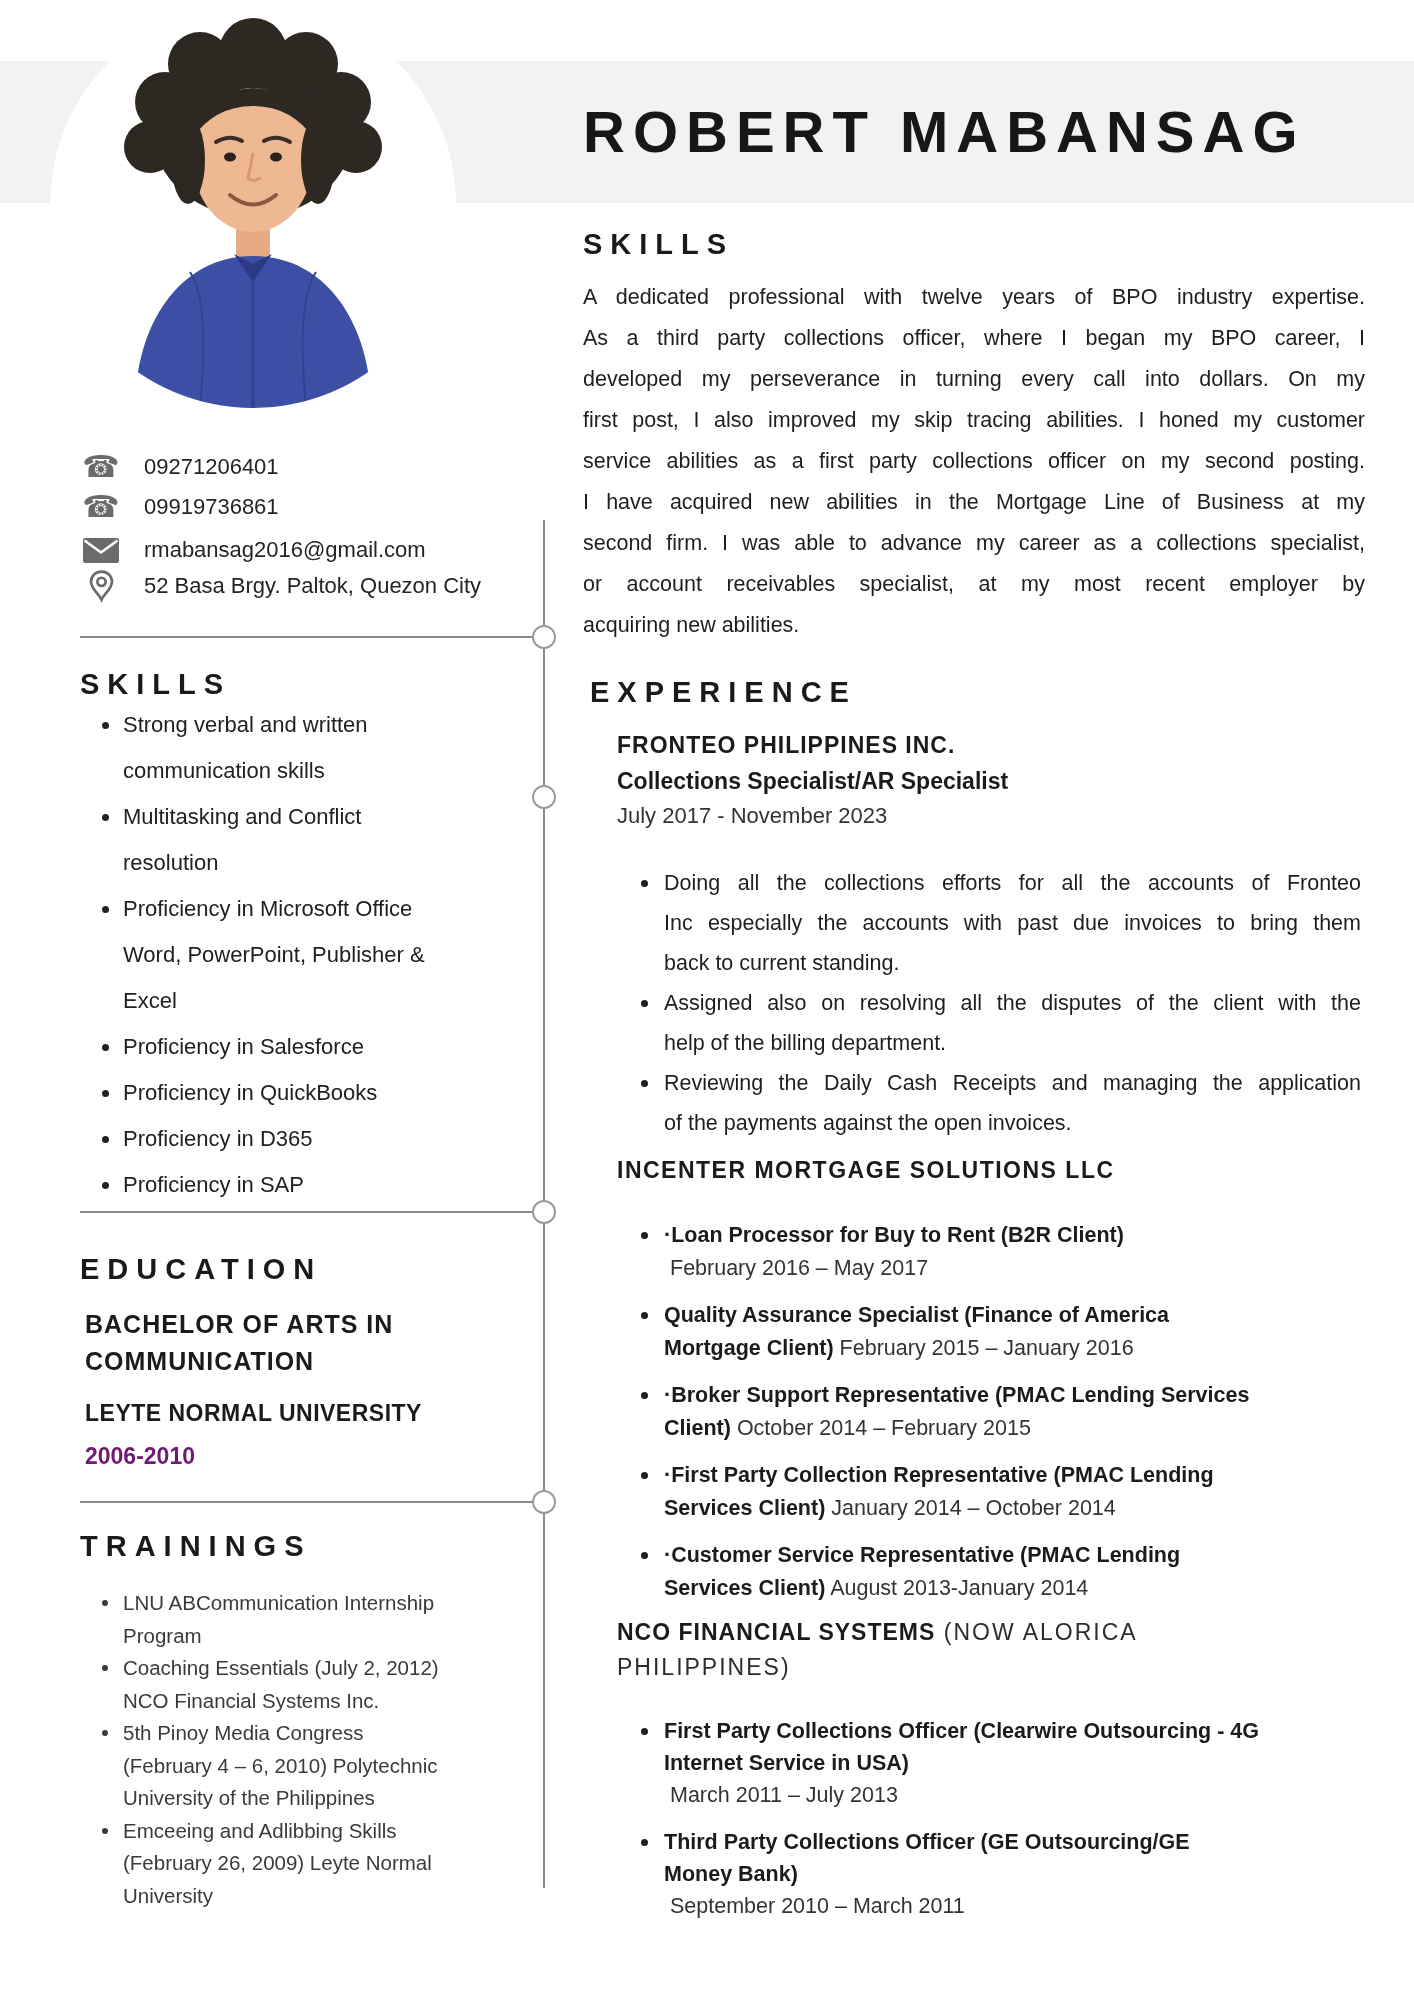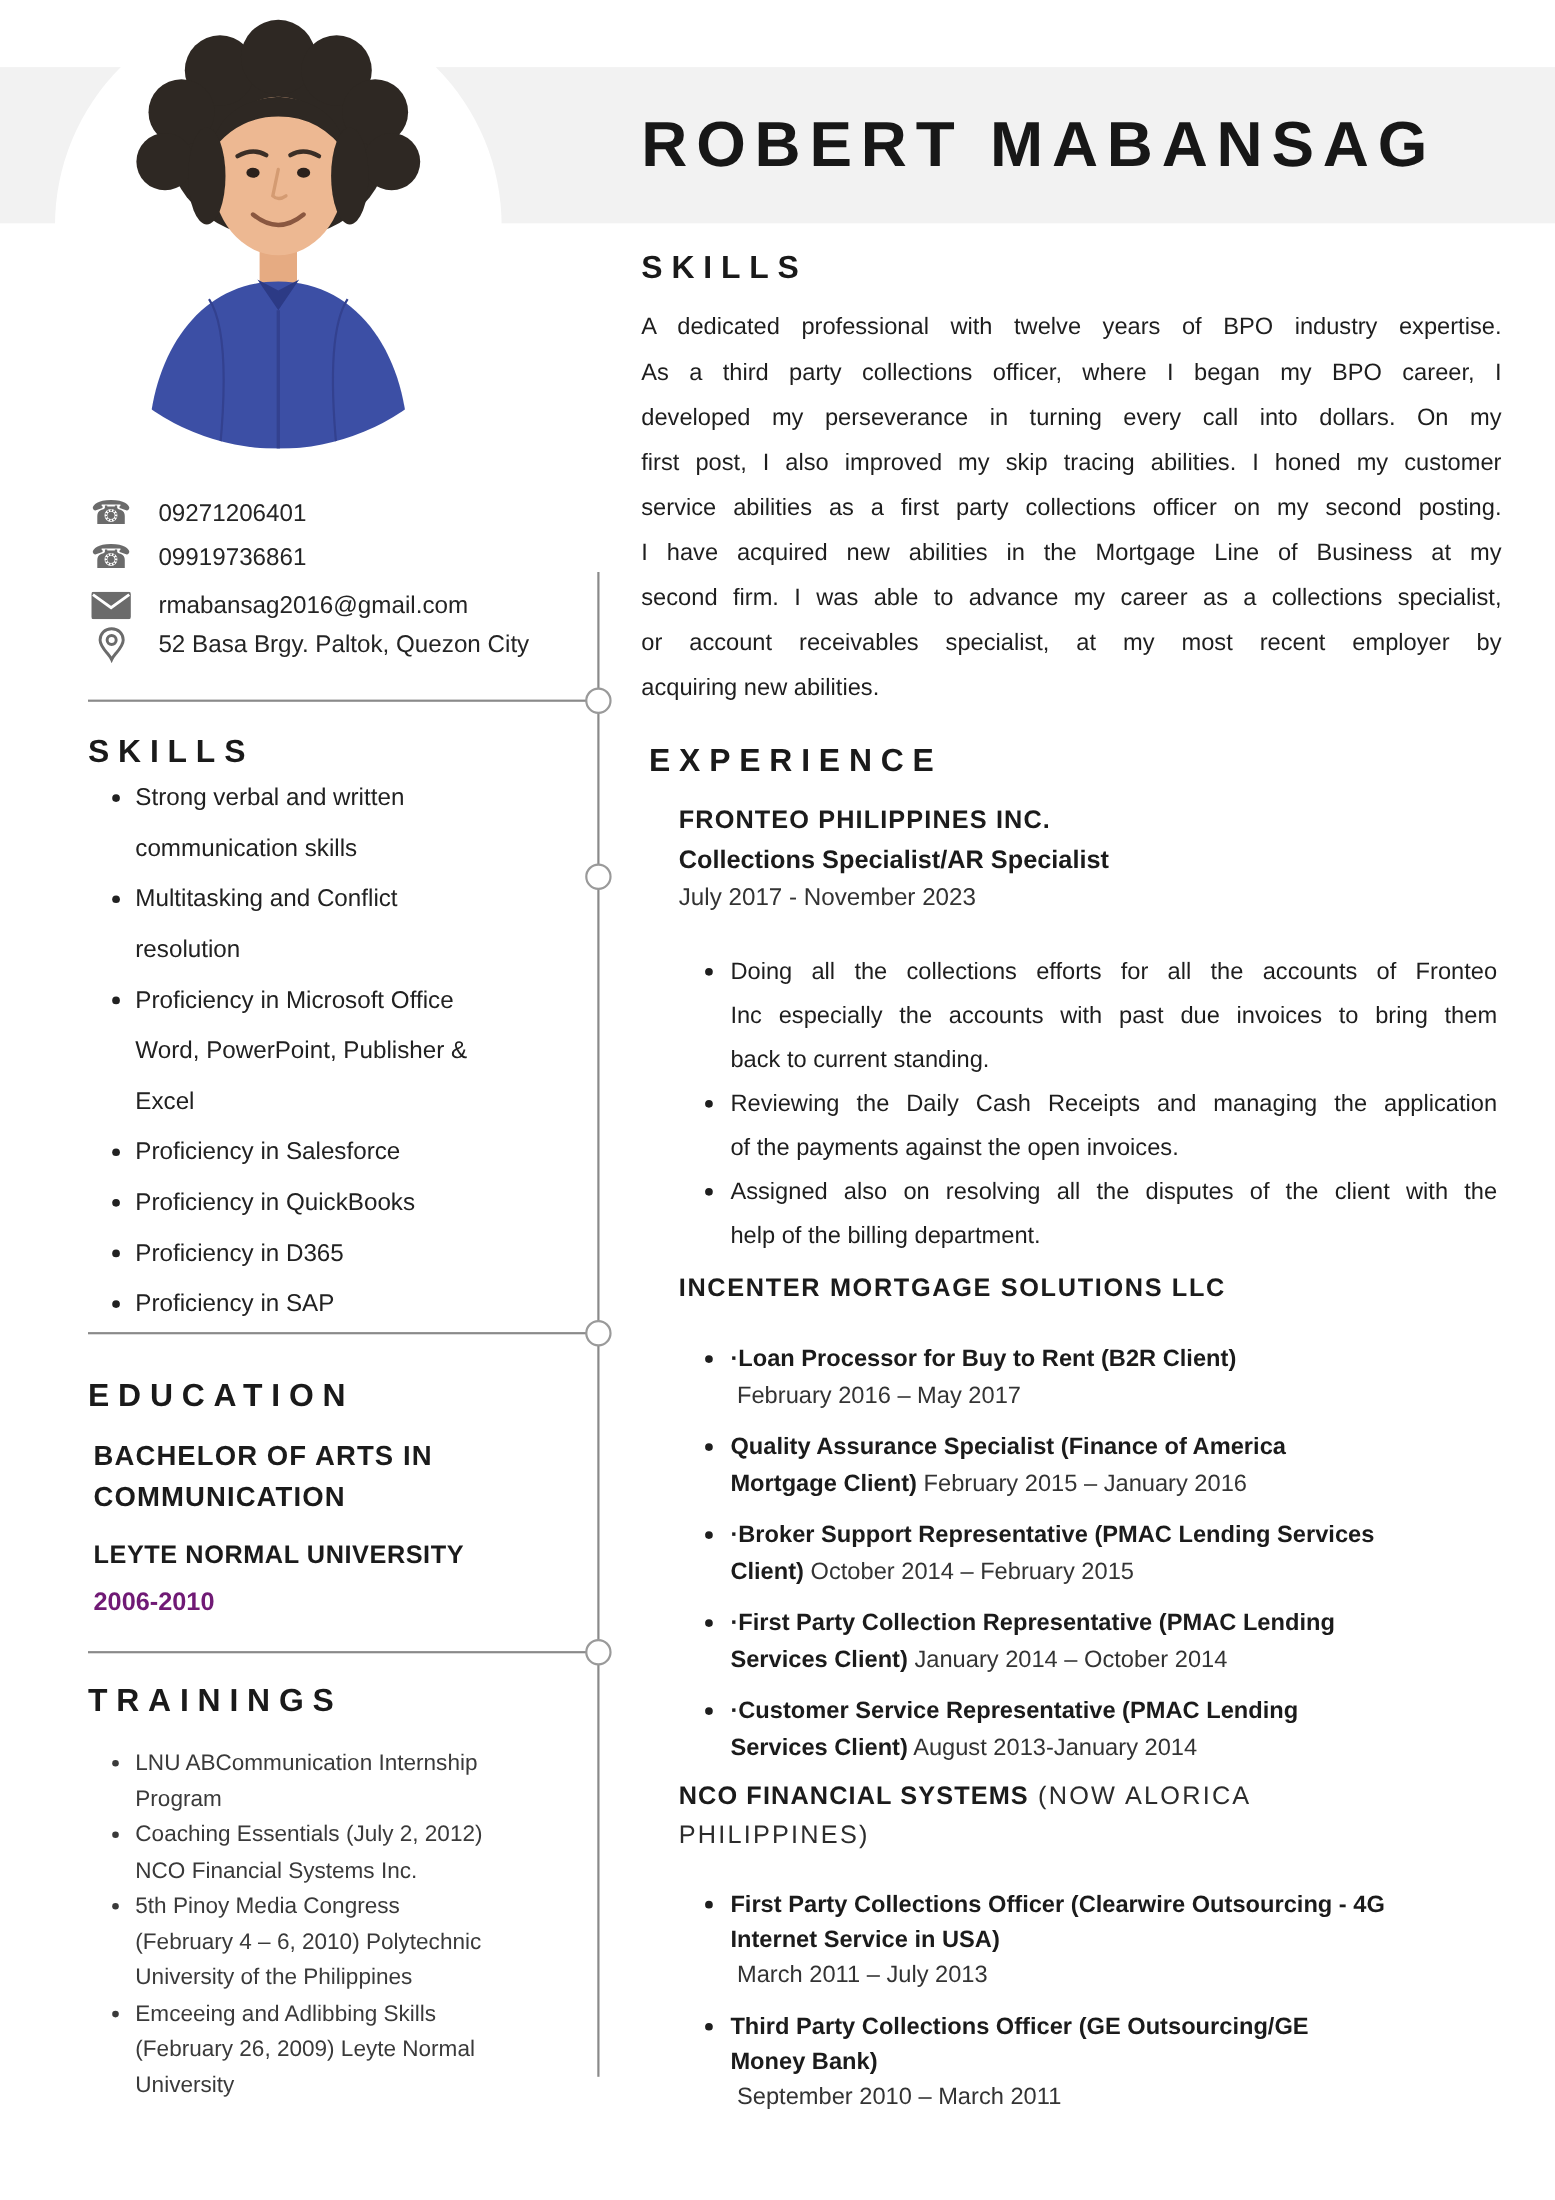--- a/index.html
+++ b/index.html
@@ -212,26 +212,26 @@
   <div class="abs role">Collections Specialist/AR Specialist</div>
   <div class="abs co-dates">July 2017 - November 2023</div>
 
   <ul class="abs exp-ul fronteo-b">
     <li>
       <div class="jl">Doing all the collections efforts for all the accounts of Fronteo</div>
       <div class="jl">Inc especially the accounts with past due invoices to bring them</div>
       <div>back to current standing.</div>
     </li>
     <li>
+      <div class="jl">Assigned also on resolving all the disputes of the client with the</div>
+      <div>help of the billing department.</div>
+    </li>
+    <li>
       <div class="jl">Reviewing the Daily Cash Receipts and managing the application</div>
       <div>of the payments against the open invoices.</div>
-    </li>
-    <li>
-      <div class="jl">Assigned also on resolving all the disputes of the client with the</div>
-      <div>help of the billing department.</div>
     </li>
   </ul>
 
   <div class="abs co-name" style="left:617px;top:1157px;letter-spacing:1.5px;">INCENTER MORTGAGE SOLUTIONS LLC</div>
 
   <ul class="abs exp-ul pos" style="top:1203px;">
     <li>
       <div class="pt">·Loan Processor for Buy to Rent (B2R Client)</div>
       <div class="pd-block">February 2016 – May 2017</div>
     </li>

